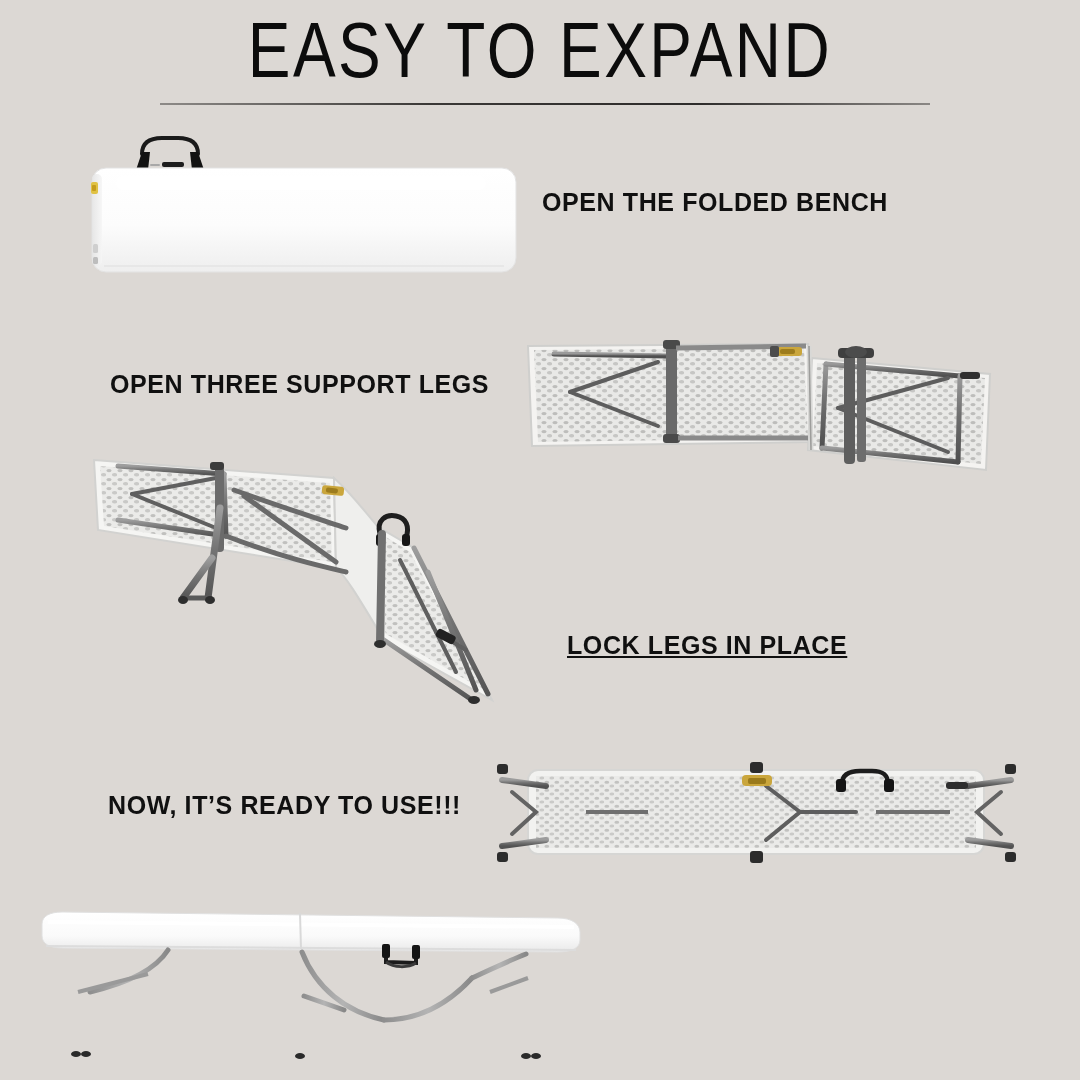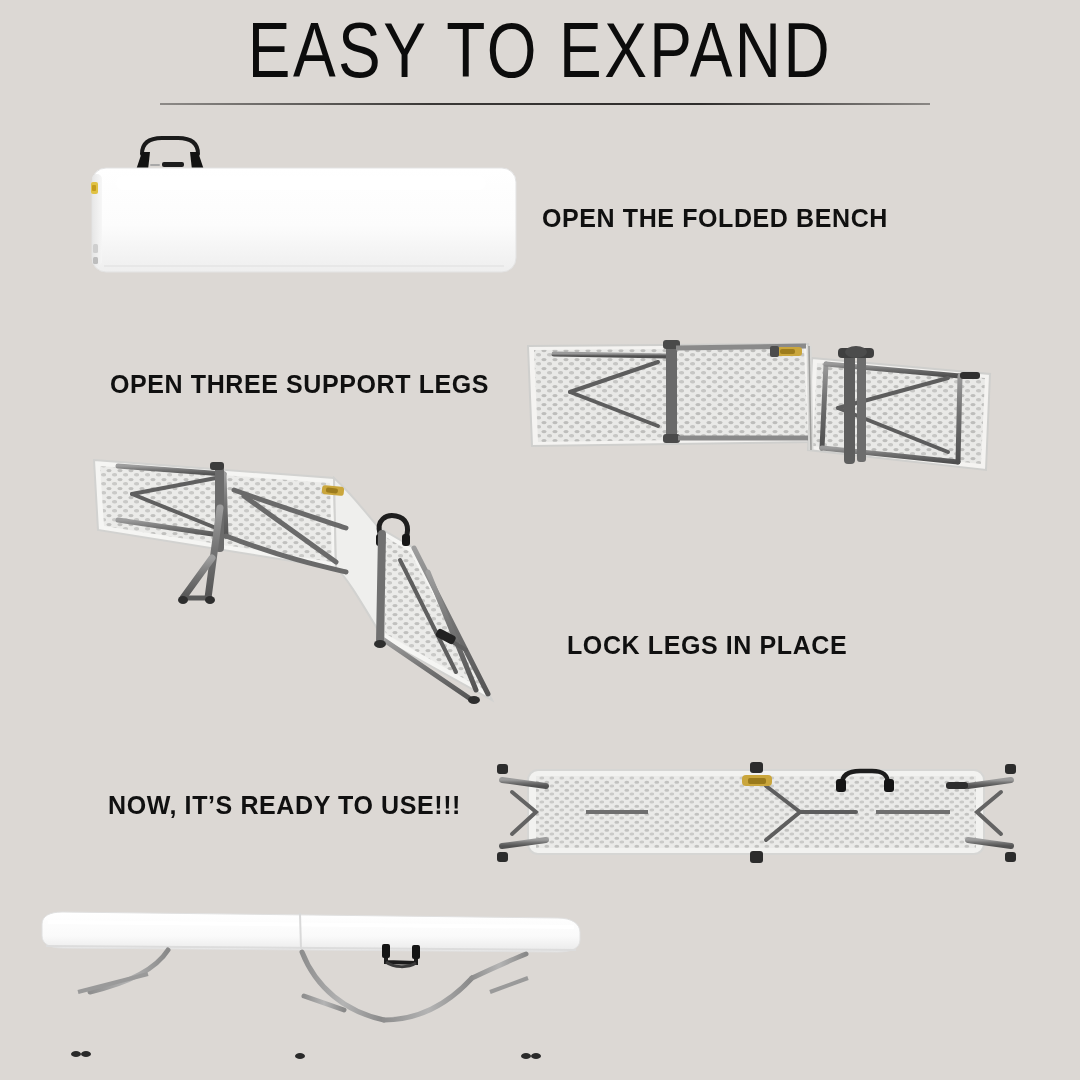--- a/index.html
+++ b/index.html
@@ -33,23 +33,23 @@
   
   .caption{
     position:absolute;
     font-family:"Liberation Sans", sans-serif;
     font-weight:bold;
     font-size:25px;
     letter-spacing:0.6px;
     color:#101010;
     white-space:nowrap;
   }
-  #cap1{left:542px;top:204px;text-align:center;}
+  #cap1{left:542px;top:188px;text-align:center;}
   #cap2{left:110px;top:370px;}
-  #cap3{left:567px;top:631px;}
+  #cap3{left:567px;top:631px;text-decoration:underline;}
   #cap4{left:72px;top:791px;margin-left:36px;}
 
   
   .fig{position:absolute;}
   #fig-folded{left:86px;top:126px;width:448px;height:160px;}
   #fig-legs1 {left:508px;top:330px;width:510px;height:150px;}
   #fig-legs2 {left:84px;top:450px;width:455px;height:290px;}
   #fig-locked{left:484px;top:756px;width:545px;height:115px;}
   #fig-ready {left:28px;top:900px;width:565px;height:160px;}
   .fig svg{display:block;width:100%;height:100%;}

